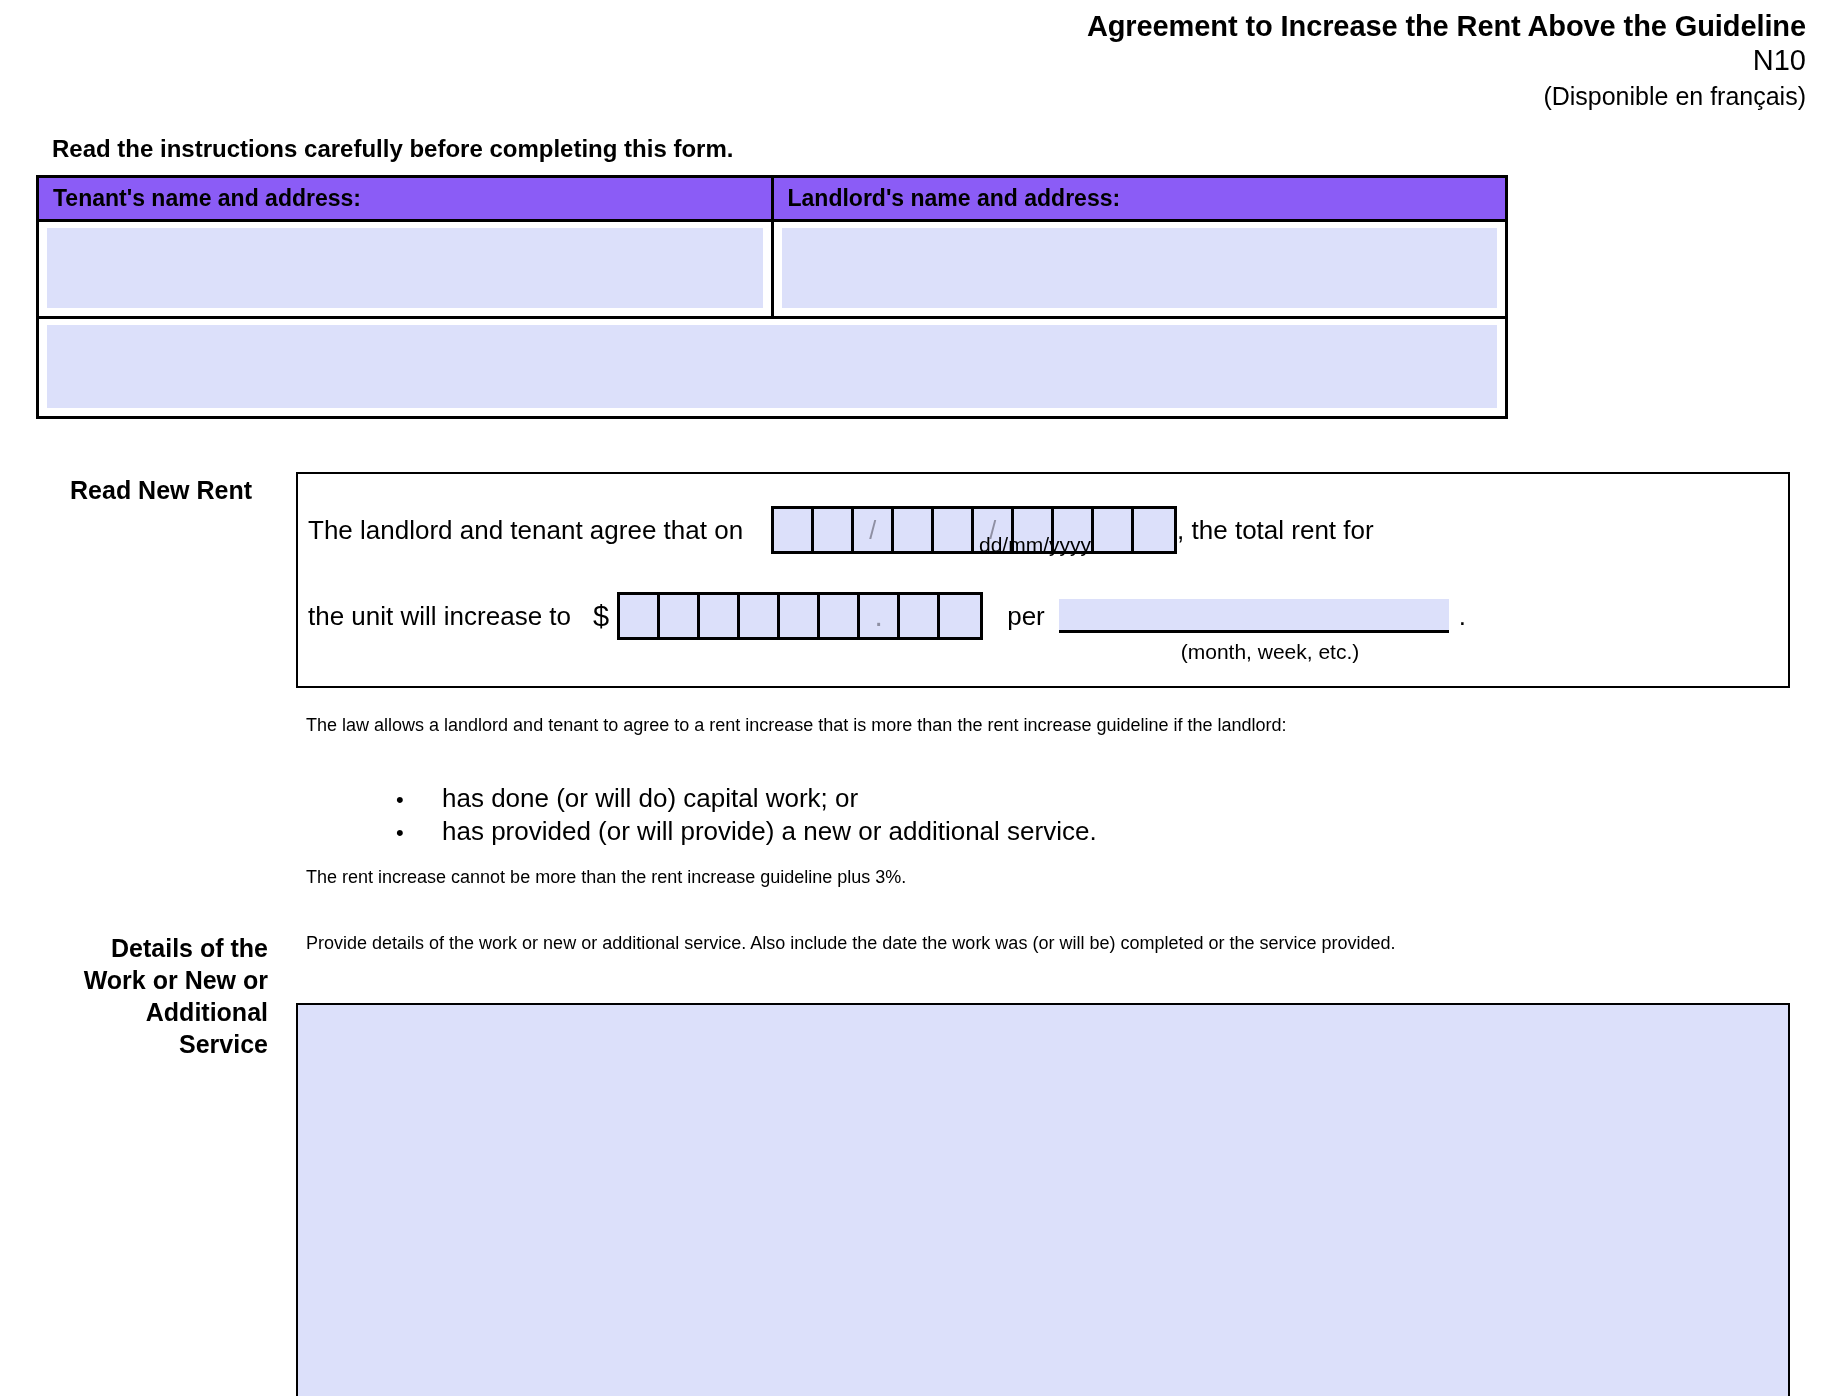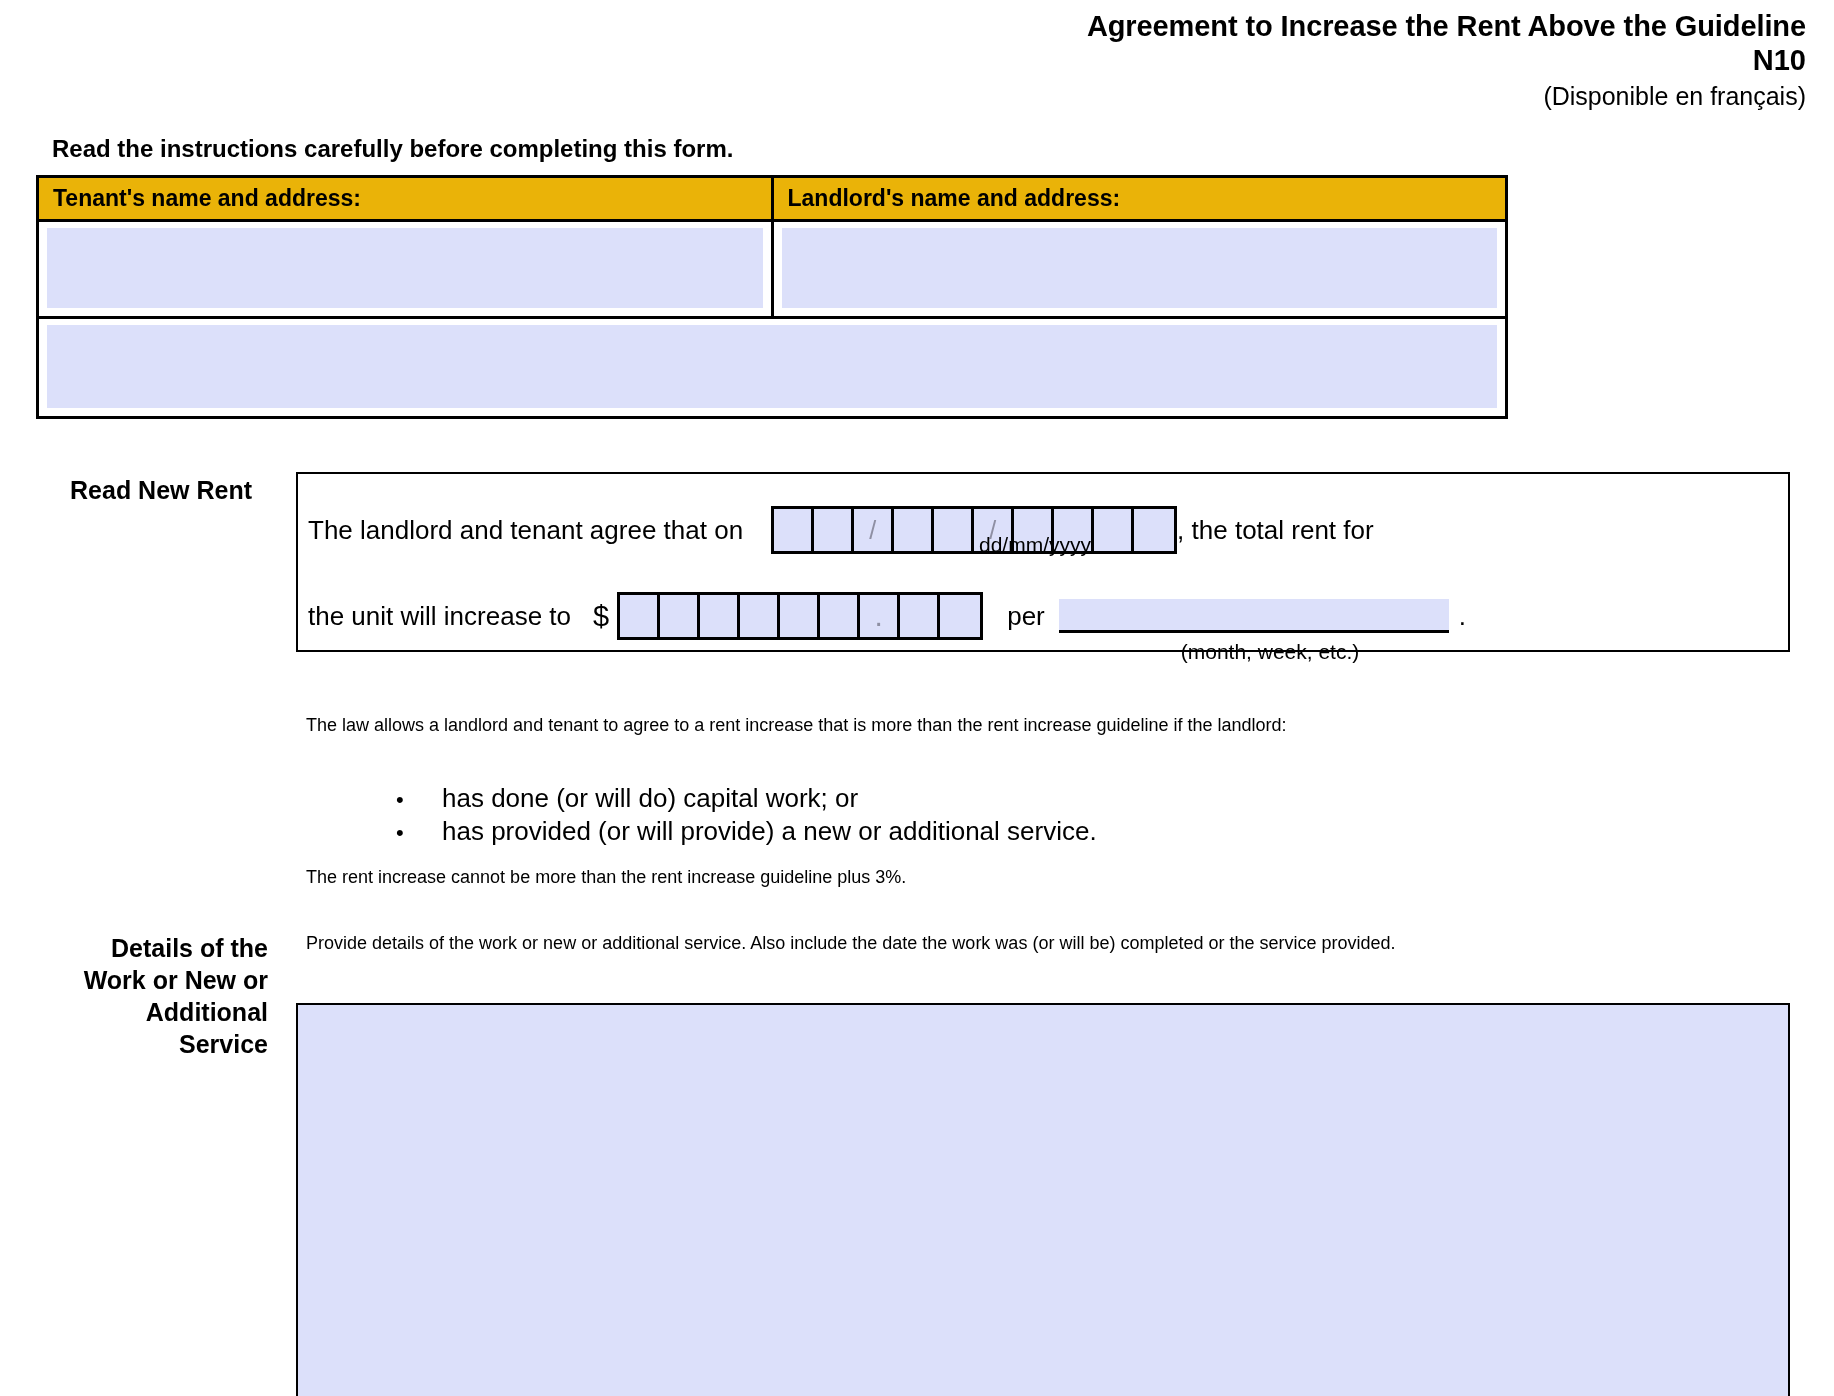--- a/index.html
+++ b/index.html
@@ -25,21 +25,21 @@
     text-align: right;
   }
   .header-title {
     font-size: 29px;
     font-weight: bold;
     line-height: 1.17;
     letter-spacing: -0.1px;
   }
   .header-code {
     font-size: 29px;
-    font-weight: bold;
+    font-weight: normal;
     line-height: 1.17;
   }
   .header-fr {
     font-size: 25px;
     font-weight: normal;
     line-height: 1.2;
     margin-top: 3px;
   }
 
   
@@ -58,21 +58,21 @@
     top: 175px;
     width: 1472px;
     border: 3px solid #000;
     border-collapse: collapse;
     box-sizing: border-box;
   }
   .parties-row {
     display: flex;
   }
   .cell-head {
-    background: #eab308;
+    background: #8b5cf6;
     font-size: 23px;
     font-weight: bold;
     padding: 7px 0 7px 14px;
     box-sizing: border-box;
     border-bottom: 3px solid #000;
   }
   .col-left  { width: 736px; border-right: 3px solid #000; }
   .col-right { width: 733px; }
   .col-full  { width: 1466px; }
 
@@ -101,21 +101,21 @@
     line-height: 1.28;
   }
   #label-new-rent { left: 36px; top: 474px; width: 216px; }
   #label-details  { left: 52px; top: 932px; width: 216px; }
 
   .rent-box {
     position: absolute;
     left: 296px;
     top: 472px;
     width: 1494px;
-    height: 180px;
+    height: 216px;
     border: 2px solid #000;
     box-sizing: border-box;
   }
 
   .rent-line {
     position: absolute;
     display: flex;
     align-items: center;
     white-space: nowrap;
     font-size: 26px;

